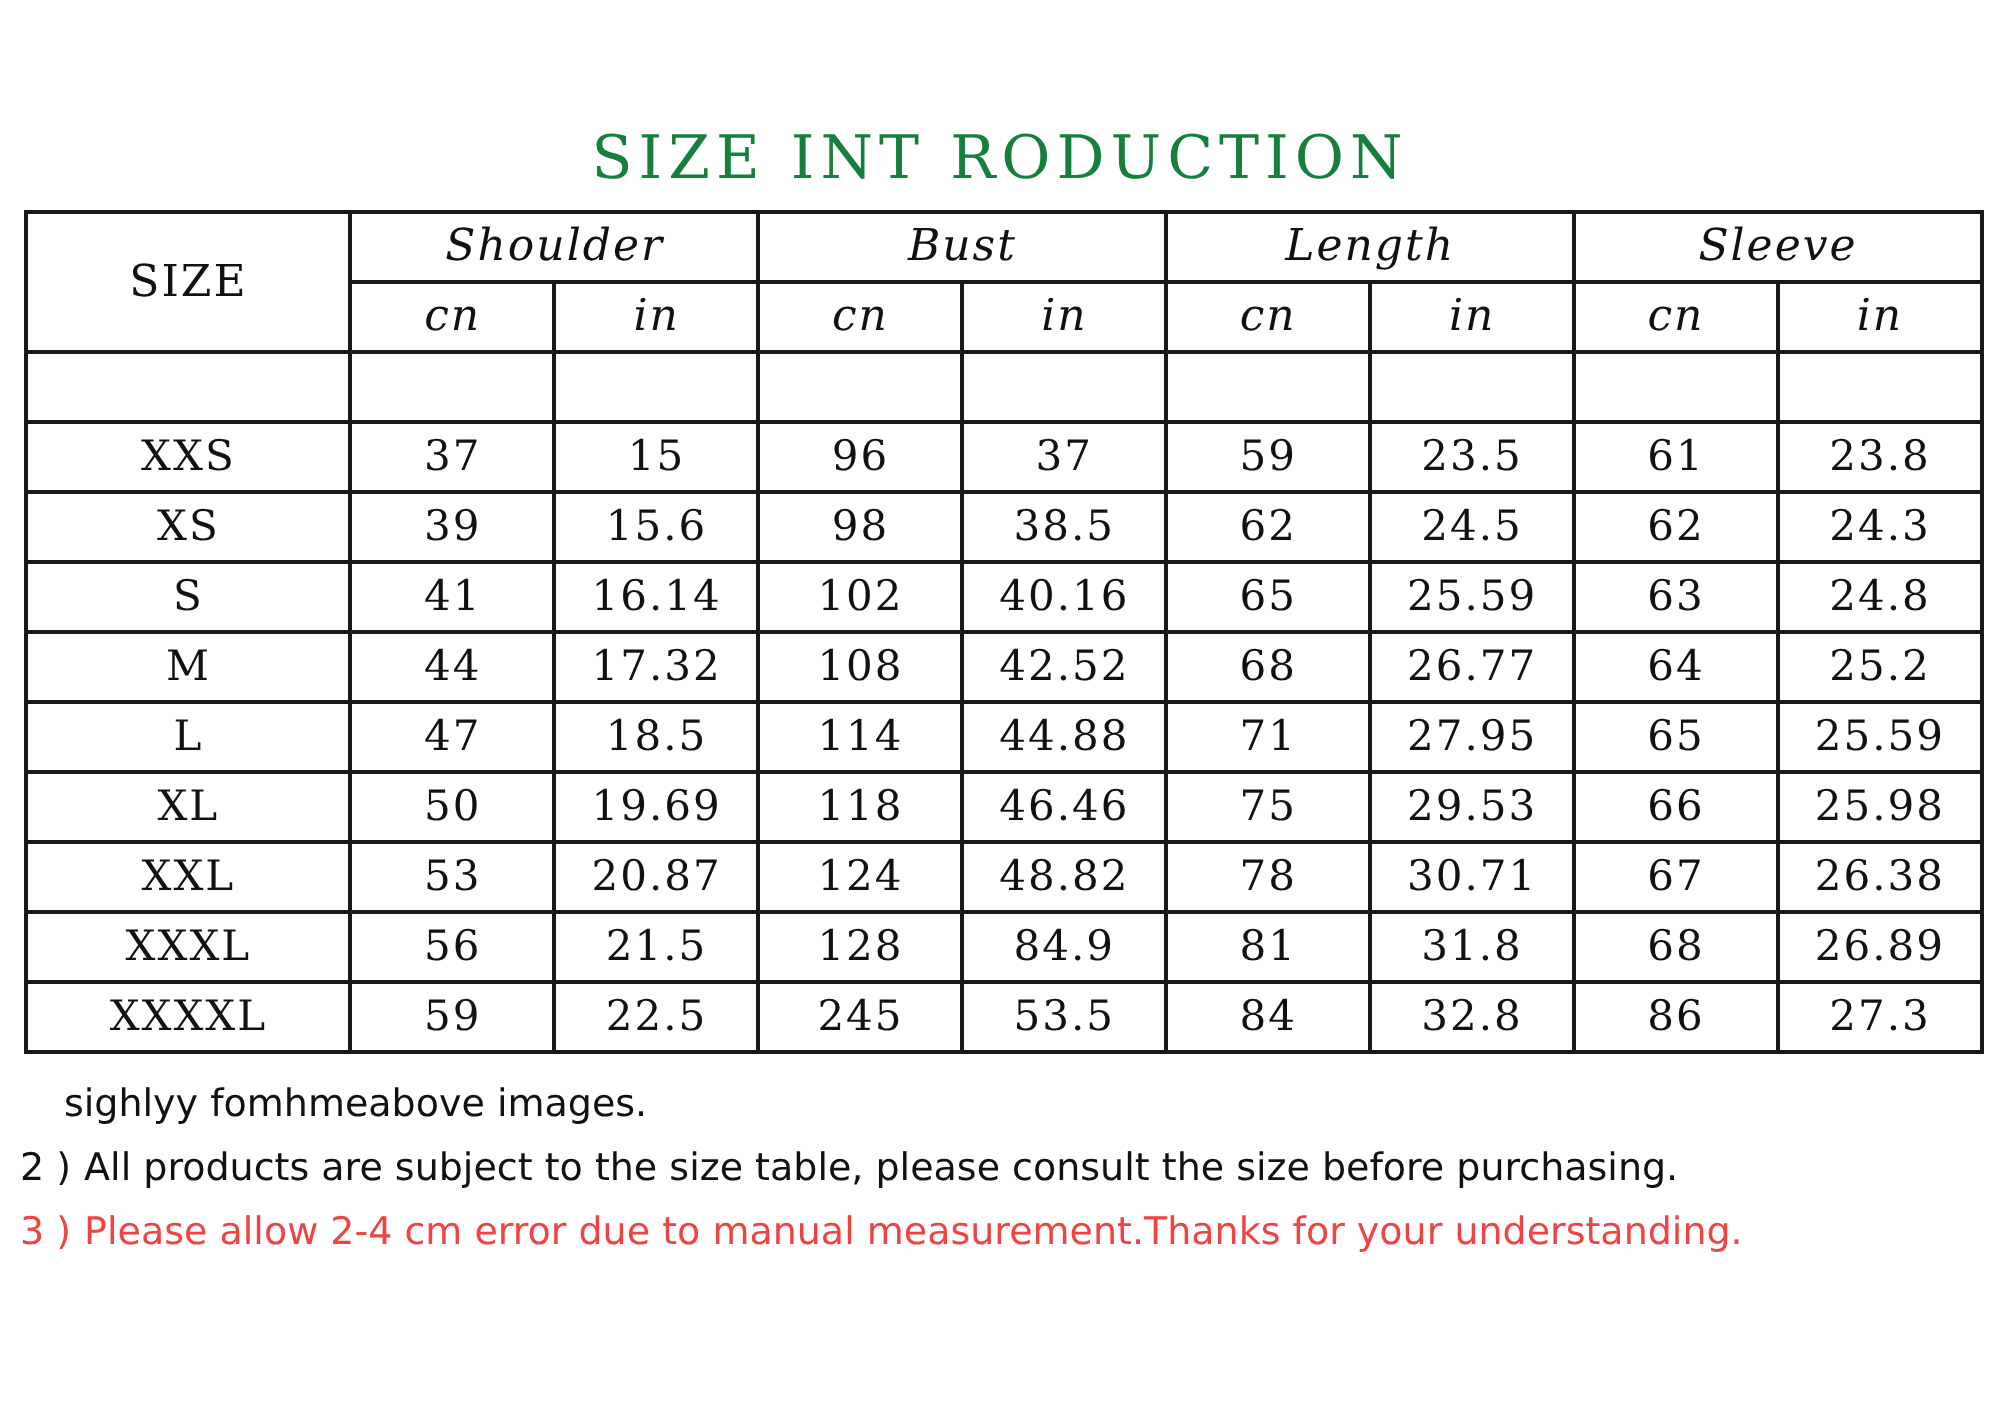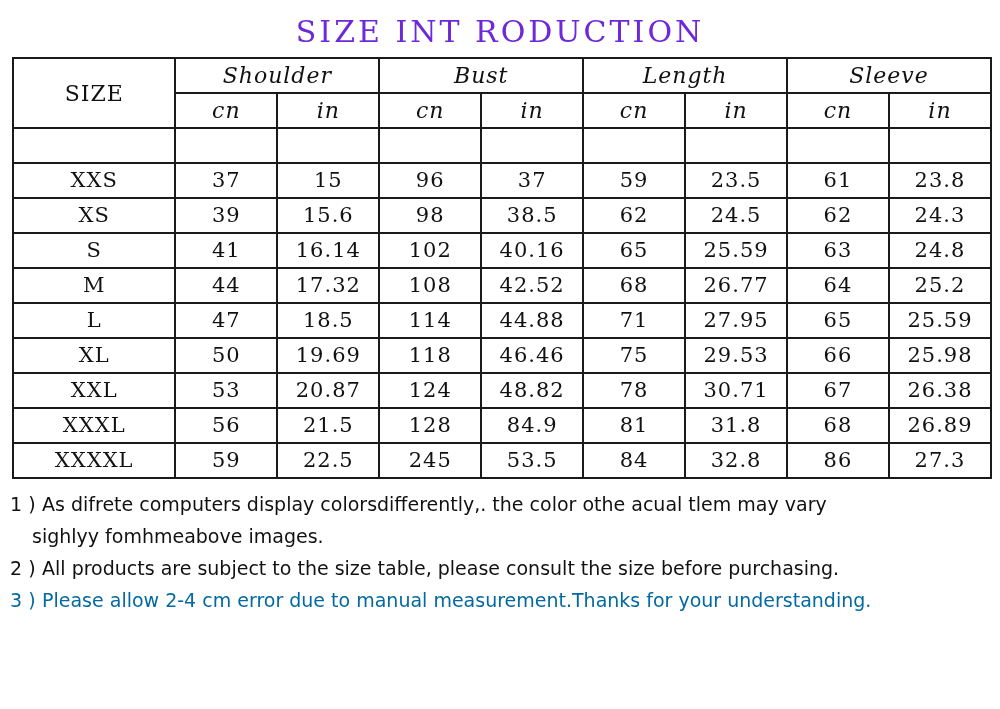--- a/index.html
+++ b/index.html
@@ -18,24 +18,25 @@
     position: relative;
     width: 1000px;
     height: 709px;
     box-sizing: border-box;
   }
   .title {
     text-align: center;
     font-family: "DejaVu Serif", serif;
     font-size: 30px;
     letter-spacing: 3px;
-    color: #6d28d9;
+    color: #15803d;
     padding-top: 14px;
     padding-bottom: 8px;
     font-weight: 400;
+    margin-top: 48px;
   }
   table.size-table {
     border-collapse: collapse;
     width: 980px;
     margin: 0 12px;
     table-layout: fixed;
     font-family: "DejaVu Serif", serif;
   }
   table.size-table th,
   table.size-table td {
@@ -81,21 +82,21 @@
   }
   .note-line .num {
     display: inline-block;
     min-width: 26px;
   }
   .note-cont {
     margin-left: 22px;
     margin-bottom: 13px;
   }
   .note-red {
-    color: #0369a1;
+    color: #ef4444;
   }
 </style>
 </head>
 <body>
 
 <div class="page">
 
   <div class="title">SIZE INT RODUCTION</div>
 
   <table class="size-table">
@@ -228,24 +229,20 @@
         <td>84</td>
         <td>32.8</td>
         <td>86</td>
         <td>27.3</td>
       </tr>
     </tbody>
   </table>
 
   <div class="notes">
 
-    <div class="note-line">
-      <span class="num">1 )</span>
-      <span>As difrete computers display colorsdifferently,. the color othe acual tlem may vary</span>
-    </div>
     <div class="note-cont">sighlyy fomhmeabove images.</div>
 
     <div class="note-line">
       <span class="num">2 )</span>
       <span>All products are subject to the size table, please consult the size before purchasing.</span>
     </div>
 
     <div class="note-line note-red">
       <span class="num">3 )</span>
       <span>Please allow 2-4 cm error due to manual measurement.Thanks for your understanding.</span>

